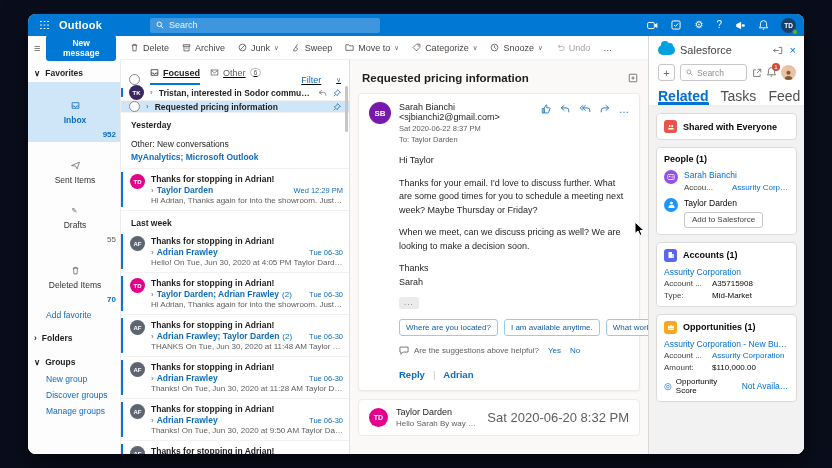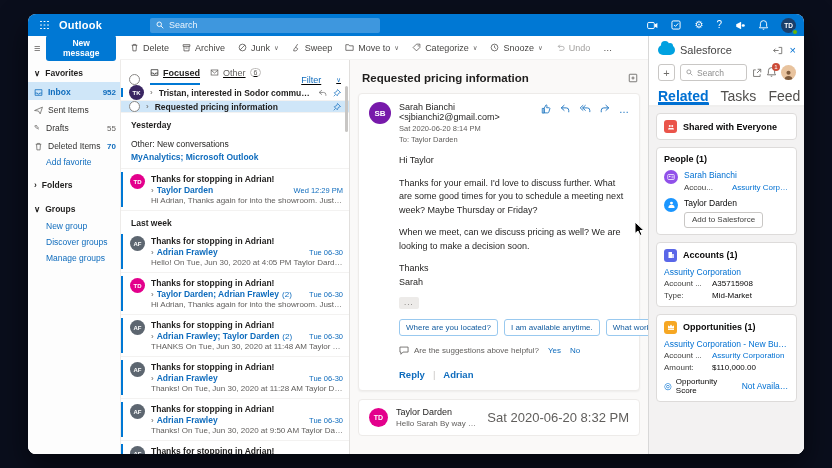--- a/index.html
+++ b/index.html
@@ -31,21 +31,21 @@
   
   .bodyrow { flex:1; display:flex; min-height:0; background:#fff; }
 
   
   .leftpane { width:92px; flex:none; background:#fdfdfd; display:flex; flex-direction:column; font-size:8.5px; }
   .lp-top { height:24px; display:flex; align-items:center; gap:6px; padding:0 4px 0 6px; }
   .hamburger { color:#605e5c; font-size:11px; cursor:pointer; }
   .newmsg { background:#0078d4; color:#fff; font-size:8.5px; border:none; border-radius:3px;
             padding:3px 7px; font-weight:bold; }
   .nav { padding-top:4px; }
-  .nav-row { display:flex; align-items:center; gap:5px; padding:5px 4px 3px 6px; color:#323130; }
+  .nav-row { display:flex; align-items:center; gap:5px; padding:19px 4px 3px 6px; color:#323130;flex-direction:column; }
   .nav-row .chev { color:#605e5c; font-size:7px; width:7px; }
   .nav-row.sel { background:#cfe6f8; color:#0f6cbd; font-weight:bold; }
   .nav-row .cnt { margin-left:auto; font-size:8px; color:#605e5c; }
   .nav-row .cnt.b { color:#0f6cbd; font-weight:bold; }
   .nav-row svg { flex:none; }
   .nav-link { color:#0f6cbd; padding:3px 4px 3px 18px; }
   .nav-head { display:flex; align-items:center; gap:5px; padding:4px 4px 4px 6px; font-weight:bold; color:#201f1e; }
   .sp { height:6px; }
 
   
@@ -503,21 +503,21 @@
             </span>
           </div>
 
           <div class="rcard">
             <div class="rhead">
               <span class="av av24" style="background-color: rgb(119, 25, 170);">
                   <span>SB</span>
                 </span>
               <span>
                 <div class="rfrom">Sarah Bianchi &lt;sjbianchi2@gmail.com&gt;</div>
-                <div class="rmeta">Sat 2020-06-20 8:14 PM</div>
+                <div class="rmeta">Sat 2020-06-22 8:37 PM</div>
                 <div class="rmeta">To: Taylor Darden</div>
               </span>
               <span class="ricons">
                 <svg width="10" height="10" viewBox="0 0 16 16">
                     <path d="M5 7 L8 1.5 c1.5 0 2 1 1.5 2.5 L9 6 h4 c1 0 1.5 1 1 2 l-1.5 5 c-.2.8-1 1.2-1.8 1.2 H5z M2 7 h3 v7.5 H2z" fill="none" stroke="#0f6cbd" stroke-width="1.3"></path>
                   </svg>
                 <svg width="10" height="9" viewBox="0 0 16 14">
                     <path d="M7 1.5 L2 6 l5 4.5 M2 6 h8 a4 4 0 0 1 4 4 v3" fill="none" stroke="#0f6cbd" stroke-width="1.4"></path>
                   </svg>
                 <svg width="12" height="9" viewBox="0 0 20 14">

